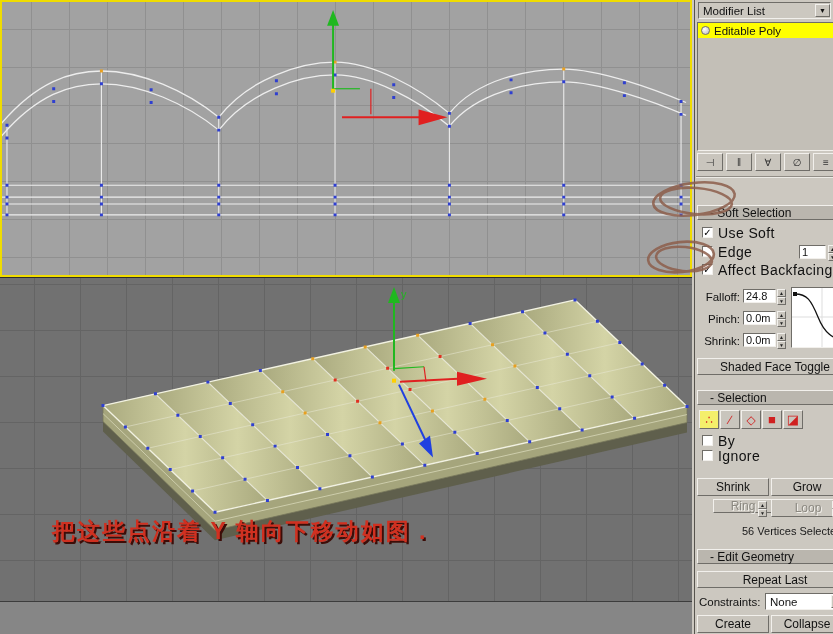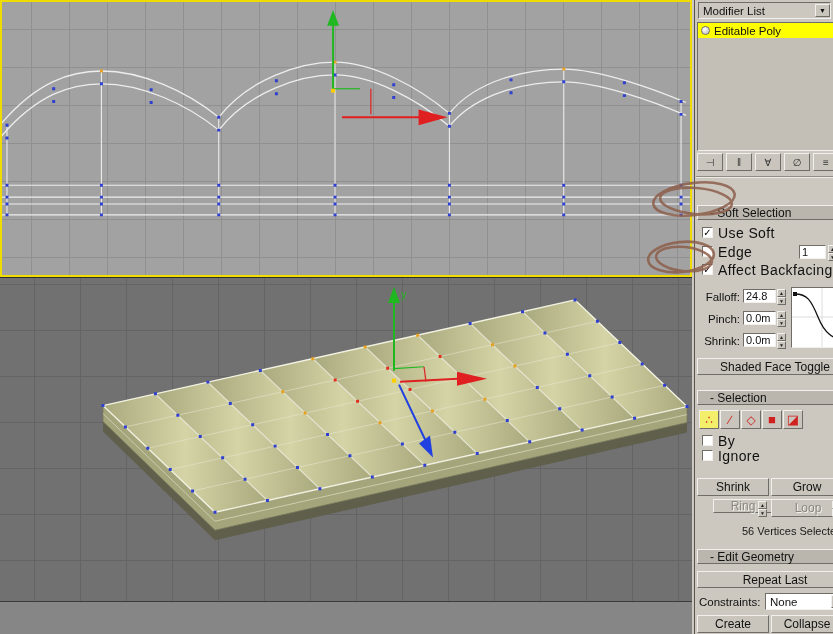--- a/index.html
+++ b/index.html
@@ -179,20 +179,21 @@
         <text x="401" y="20" fill="#20b820" font-size="11">y</text>
         <line x1="394" y1="91" x2="424" y2="89" stroke="#20b820" stroke-width="1.2"></line>
         <line x1="424" y1="89" x2="426" y2="104" stroke="#e02020" stroke-width="1.2"></line>
         <line x1="400" y1="104" x2="458" y2="101" stroke="#e02020" stroke-width="2"></line>
         <polygon points="457,94 487,101 457,108" fill="#e02020"></polygon>
         <line x1="399" y1="107" x2="426" y2="164" stroke="#2040e0" stroke-width="2"></line>
         <polygon points="433,180 419,166 430,158" fill="#2040e0"></polygon>
         <rect x="392" y="101" width="4" height="4" fill="#ffd000"></rect>
       </g>
     </svg>
+    <div id="cn-text">把这些点沿着 Y 轴向下移动如图 .</div>
   </div>
 
   <div id="bottom-strip"></div>
 
   <div id="panel">
 
     <div id="modifier-list">
       <span>Modifier List</span>
       <span class="combo-btn">▼</span>
     </div>

